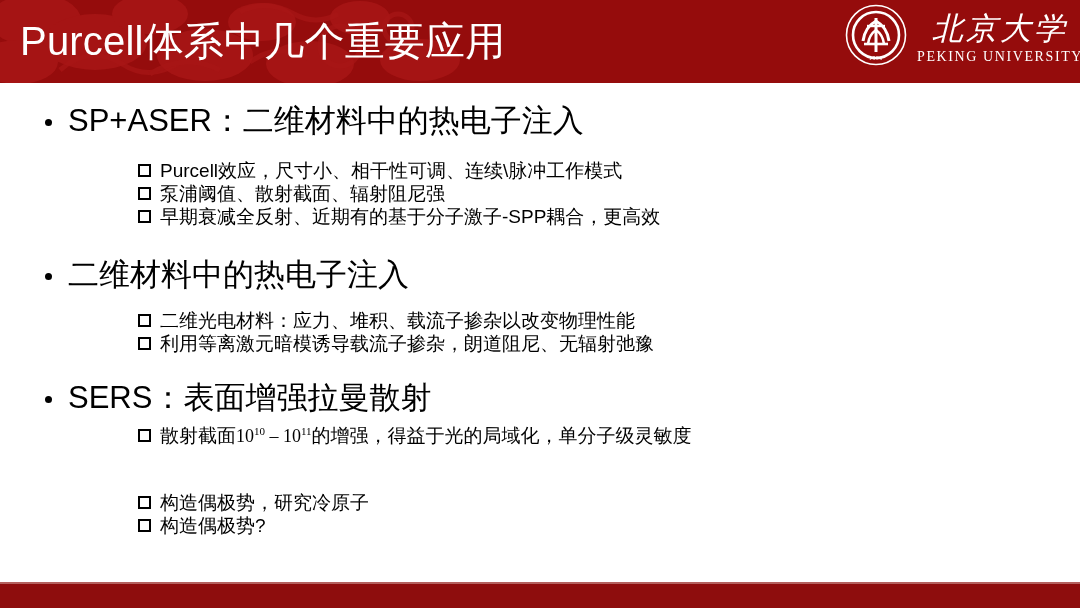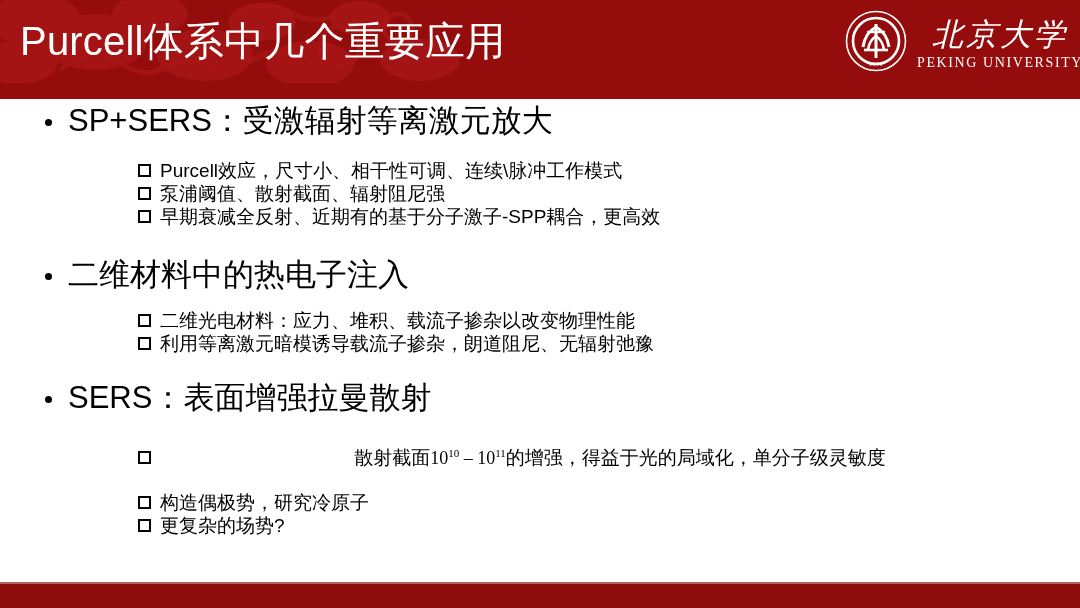--- a/index.html
+++ b/index.html
@@ -17,21 +17,21 @@
     background: #ffffff;
     overflow: hidden;
   }
 
   
   #header {
     position: absolute;
     left: 0;
     top: 0;
     width: 1080px;
-    height: 99px;
+    height: 83px;
     background: #950c0c;
     overflow: hidden;
   }
   #header-pattern {
     position: absolute;
     left: 0;
     top: 0;
     width: 1080px;
     height: 83px;
     opacity: 1;
@@ -45,21 +45,21 @@
     color: #ffffff;
     letter-spacing: 0.2px;
     white-space: nowrap;
     font-weight: 400;
   }
 
   
   #logo {
     position: absolute;
     left: 845px;
-    top: 6px;
+    top: 0;
     width: 225px;
     height: 70px;
     display: flex;
     align-items: center;
     gap: 10px;
   }
   #logo-seal {
     width: 62px;
     height: 62px;
     flex: 0 0 62px;
@@ -215,21 +215,21 @@
         <div id="logo-en">PEKING UNIVERSITY</div>
       </div>
     </div>
   </div>
 
   <div id="content">
 
     <div class="section" style="top:18px;">
       <div class="lead">
         <span class="lead-dot"></span>
-        <span>SP+SERS：受激辐射等离激元放大</span>
+        <span>SP+ASER：二维材料中的热电子注入</span>
       </div>
       <div class="subs">
         <div class="sub">
           <span class="sub-box"></span>
           <span>Purcell效应，尺寸小、相干性可调、连续\脉冲工作模式</span>
         </div>
         <div class="sub">
           <span class="sub-box"></span>
           <span>泵浦阈值、散射截面、辐射阻尼强</span>
         </div>
@@ -255,37 +255,37 @@
           <span>利用等离激元暗模诱导载流子掺杂，朗道阻尼、无辐射弛豫</span>
         </div>
       </div>
     </div>
 
     <div class="section" style="top:295px;">
       <div class="lead">
         <span class="lead-dot"></span>
         <span>SERS：表面增强拉曼散射</span>
       </div>
-      <div class="subs" style="margin-top:28px;text-align:center;">
+      <div class="subs" style="margin-top:6px;">
         <div class="sub">
           <span class="sub-box"></span>
           <span>散射截面</span><span class="sup"><span>10</span><sup>10</sup><span> – </span><span>10</span><sup>11</sup></span><span>的增强，得益于光的局域化，单分子级灵敏度</span>
         </div>
       </div>
     </div>
 
     <div class="section" style="top:392px;">
       <div class="subs" style="margin-top:16px;">
         <div class="sub">
           <span class="sub-box"></span>
           <span>构造偶极势，研究冷原子</span>
         </div>
         <div class="sub">
           <span class="sub-box"></span>
-          <span>更复杂的场势?</span>
+          <span>构造偶极势?</span>
         </div>
       </div>
     </div>
 
   </div>
 
   <div id="footer-line"></div>
   <div id="footer-band"></div>
 
 </div>

